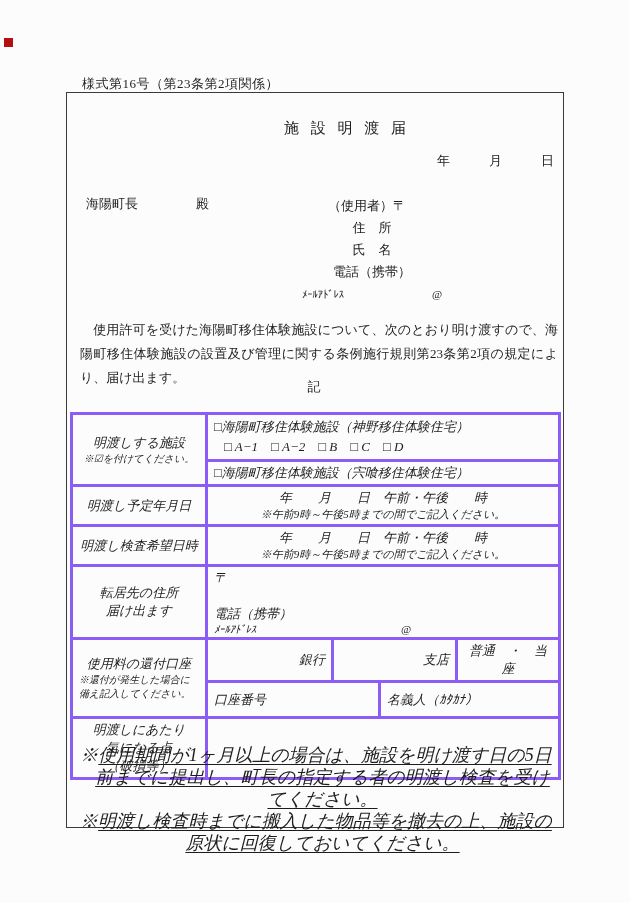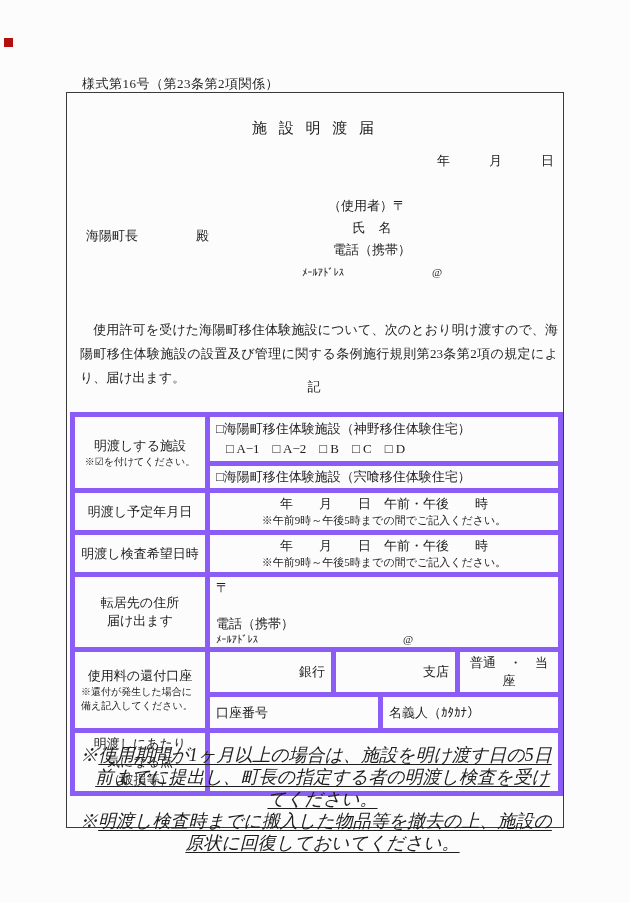--- a/index.html
+++ b/index.html
@@ -10,40 +10,41 @@
     font-size:13px;
   }
   .abs{position:absolute;text-align:center;}
   #red-marker{left:4px;top:38px;width:9px;height:9px;background:#b30f0f;}
   #form-number{left:82px;top:75px;font-size:13px;letter-spacing:0.5px;}
   #outer-box{
     left:66px;top:92px;width:498px;height:736px;
     border:1.6px solid #3a3a3a;box-sizing:border-box;
   }
   #doc-title{left:66px;top:119px;width:498px;text-align:center;
-    font-size:15px;letter-spacing:4px;}
+    font-size:15px;letter-spacing:4px;padding-left:32px;}
   #date-line{left:66px;top:152px;width:488px;text-align:right;}
-  #addressee{left:86px;top:195px;margin-top:32px;}
+  #addressee{left:86px;top:195px;}
   #addressee .honorific{margin-left:58px;}
   #applicant{left:292px;top:195px;line-height:22px;}
   #applicant .ind{padding-left:10px;}
   .email-line{font-size:10.5px;}
   .email-line .at{display:inline-block;margin-left:88px;font-size:11px;}
   #body-text{left:80px;top:318px;width:478px;line-height:24px;text-align:justify;}
   #record-mark{left:66px;top:378px;width:498px;text-align:center;letter-spacing:2px;}
 
   table.form-table{
     position:absolute;left:70px;top:412px;width:490px;
     border-collapse:collapse;table-layout:fixed;
     border:2px solid #262626;
     font-size:13px;color:#1d1d1d;
   }
   table.form-table td{
-    border:5px solid #8b5cf6;padding:2px 6px;vertical-align:middle;
+    border:3px solid #8b5cf6;padding:2px 6px;vertical-align:middle;
     overflow:hidden;
+    font-style:italic;
   }
   td.label-cell{text-align:center;padding:2px 3px;}
   .pre{white-space:pre-line;}
   .small{font-size:10px;}
   .cell-note{font-size:11px;text-align:center;}
   .center{text-align:center;}
   .right{text-align:right;}
   .top{vertical-align:top;}
   .chk-line{line-height:20px;}
   .chk-line.indent{padding-left:10px;}
@@ -64,20 +65,21 @@
 <div class="abs" id="doc-title">施 設 明 渡 届</div>
 
 <div class="abs" id="date-line">年　　　月　　　日</div>
 
 <div class="abs" id="addressee">
   <span>海陽町長</span><span class="honorific">殿</span>
 </div>
 
 <div class="abs" id="applicant">
   <div>（使用者）〒</div>
+  <div class="ind">住　所</div>
   <div class="ind">氏　名</div>
   <div class="ind">電話（携帯）</div>
   <div class="ind email-line">
     <span>ﾒｰﾙｱﾄﾞﾚｽ</span><span class="at">@</span>
   </div>
 </div>
 
 <div class="abs" id="body-text">　使用許可を受けた海陽町移住体験施設について、次のとおり明け渡すので、海陽町移住体験施設の設置及び管理に関する条例施行規則第23条第2項の規定により、届け出ます。</div>
 
 <div class="abs" id="record-mark">記</div>

